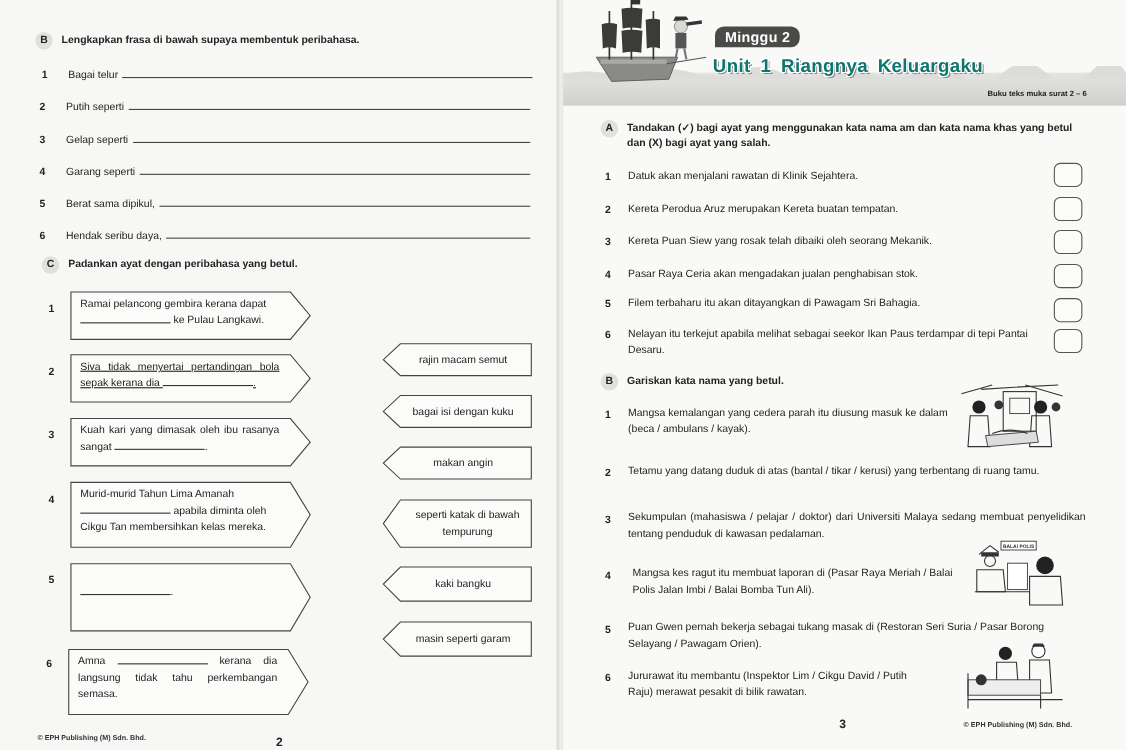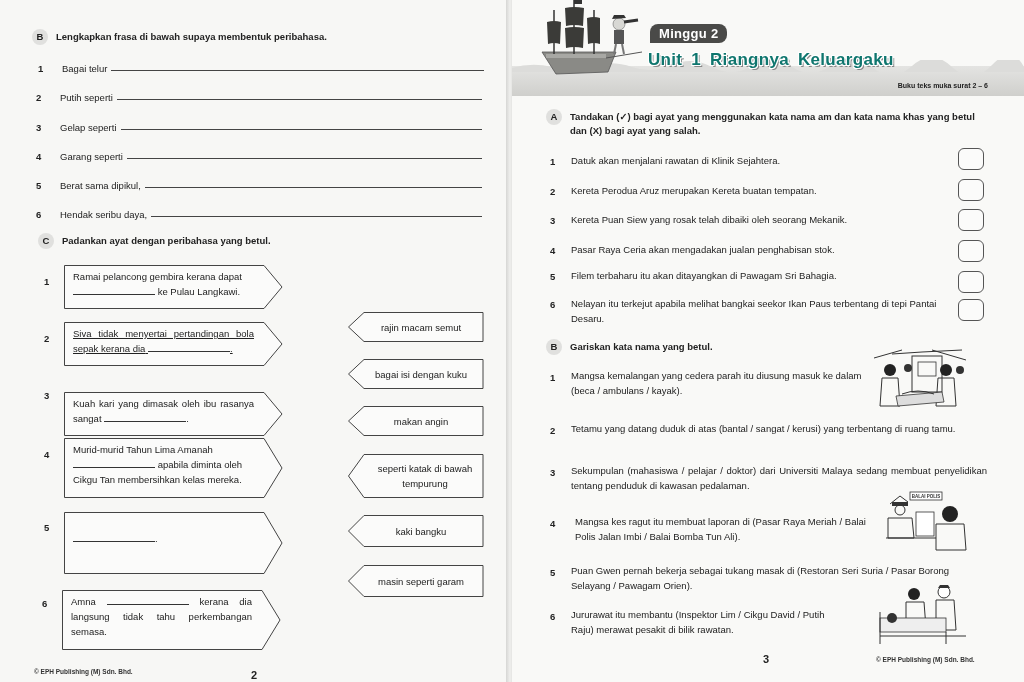--- a/index.html
+++ b/index.html
@@ -108,21 +108,21 @@
 
   <span class="num" style="left:44px; top:333px;">2</span>
   <div class="qbox" style="top:322px; height:44px;text-decoration:underline;">
     <svg width="218" height="44">
         <path d="M0.5,0.5 H200 L218,22 L200,43.5 H0.5 Z" fill="#fbfbfa" stroke="#444" stroke-width="1"></path>
       </svg>
     <div class="qtext"><span>Siva tidak menyertai pertandingan bola sepak kerana dia</span> <span class="blank"></span><span>.</span></div>
   </div>
 
   <span class="num" style="left:44px; top:390px;">3</span>
-  <div class="qbox" style="top:392px; height:44px;">
+  <div class="qbox" style="top:380px; height:44px;">
     <svg width="218" height="44">
         <path d="M0.5,0.5 H200 L218,22 L200,43.5 H0.5 Z" fill="#fbfbfa" stroke="#444" stroke-width="1"></path>
       </svg>
     <div class="qtext"><span>Kuah kari yang dimasak oleh ibu rasanya sangat</span> <span class="blank"></span><span>.</span></div>
   </div>
 
   <span class="num" style="left:44px; top:449px;">4</span>
   <div class="qbox" style="top:438px; height:60px;">
     <svg width="218" height="60">
         <path d="M0.5,0.5 H200 L218,30 L200,59.5 H0.5 Z" fill="#fbfbfa" stroke="#444" stroke-width="1"></path>
@@ -240,33 +240,33 @@
 
   <span class="num" style="left:38px; top:245px;">4</span>
   <span class="txt" style="left:59px; top:243px;">Pasar Raya Ceria akan mengadakan jualan penghabisan stok.</span>
   <div class="tick-box" style="top:240px;"></div>
 
   <span class="num" style="left:38px; top:271px;">5</span>
   <span class="txt" style="left:59px; top:269px;">Filem terbaharu itu akan ditayangkan di Pawagam Sri Bahagia.</span>
   <div class="tick-box" style="top:271px;"></div>
 
   <span class="num" style="left:38px; top:299px;">6</span>
-  <span class="txt" style="left:59px; top:297px; width:380px;">Nelayan itu terkejut apabila melihat bangkai seekor Ikan Paus terbentang di tepi Pantai Desaru.</span>
+  <span class="txt" style="left:59px; top:297px; width:380px;">Nelayan itu terkejut apabila melihat sebagai seekor Ikan Paus terdampar di tepi Pantai Desaru.</span>
   <div class="tick-box" style="top:299px;"></div>
 
   <div class="sec-head" style="left:34px; top:340px;">
     <span class="sec-badge">B</span>
     <span>Gariskan kata nama yang betul.</span>
   </div>
 
   <span class="num" style="left:38px; top:372px;">1</span>
   <span class="txt" style="left:59px; top:369px; width:292px;">Mangsa kemalangan yang cedera parah itu diusung masuk ke dalam (beca / ambulans / kayak).</span>
 
   <span class="num" style="left:38px; top:425px;">2</span>
-  <span class="txt" style="left:59px; top:422px; width:416px; text-align:justify;">Tetamu yang datang duduk di atas (bantal / sangat / kerusi) yang terbentang di ruang tamu.</span>
+  <span class="txt" style="left:59px; top:422px; width:416px; text-align:justify;">Tetamu yang datang duduk di atas (bantal / tikar / kerusi) yang terbentang di ruang tamu.</span>
 
   <span class="num" style="left:38px; top:467px;">3</span>
   <span class="txt" style="left:59px; top:464px; width:416px; text-align:justify;">Sekumpulan (mahasiswa / pelajar / doktor) dari Universiti Malaya sedang membuat penyelidikan tentang penduduk di kawasan pedalaman.</span>
 
   <span class="num" style="left:38px; top:518px;">4</span>
   <span class="txt" style="left:63px; top:515px; width:312px;">Mangsa kes ragut itu membuat laporan di (Pasar Raya Meriah / Balai Polis Jalan Imbi / Balai Bomba Tun Ali).</span>
 
   <span class="num" style="left:38px; top:567px;">5</span>
   <span class="txt" style="left:59px; top:564px; width:420px;">Puan Gwen pernah bekerja sebagai tukang masak di (Restoran Seri Suria / Pasar Borong Selayang / Pawagam Orien).</span>
 

